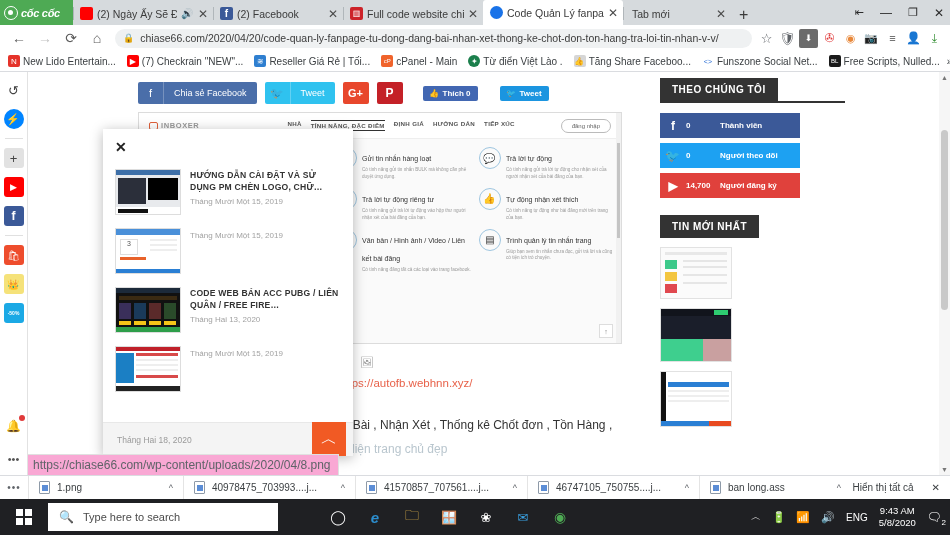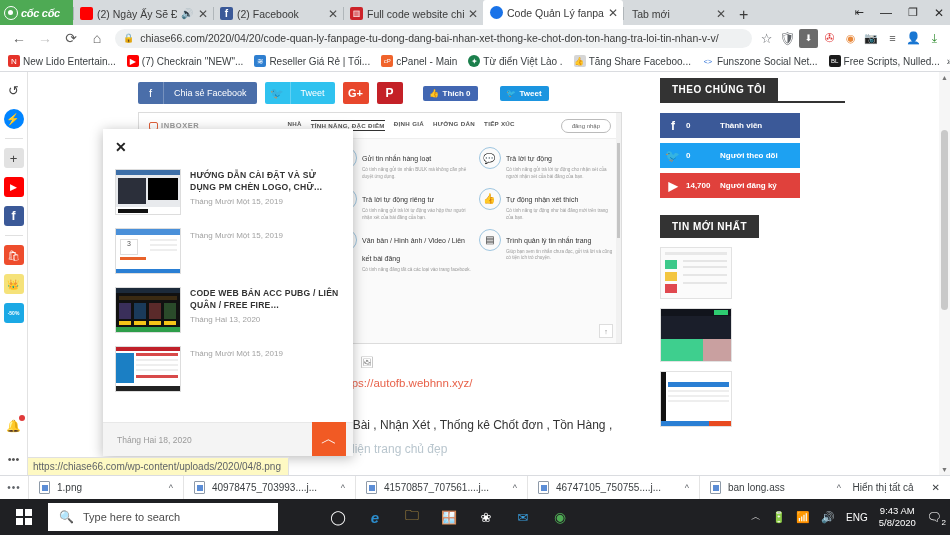--- a/index.html
+++ b/index.html
@@ -208,23 +208,23 @@
   .pdate { font-size: 8px; color: #a2a2a2; margin-top: 3px; }
   .popup-date-strip { position: absolute; left: 0; bottom: 0; width: 250px; height: 34px;
     background: #f4f4f4; display: flex; align-items: center; padding-left: 14px;
     font-size: 8.5px; color: #9a9a9a; border-top: 1px solid #e8e8e8; }
   .backtotop { position: absolute; left: 209px; bottom: 0; width: 34px; height: 34px;
     background: #f15a24; color: #fff; display: flex; align-items: center;
     justify-content: center; font-size: 16px; }
 
   
   .statustip {
-    position: absolute; left: 28px; bottom: 60px; background: #fef9c3;
+    position: absolute; left: 28px; bottom: 60px; background: #f9a8d4;
     border: 1px solid #e0e0e0; border-left: none; border-bottom: none;
-    font-size: 10px; color: #5f6368; padding: 3px 7px 3px 5px; white-space: nowrap;
+    font-size: 12px; color: #5f6368; padding: 3px 7px 3px 5px; white-space: nowrap;
   }
 
   
   .shelf {
     position: absolute; left: 0; bottom: 36px; width: 950px; height: 24px;
     background: #fff; border-top: 1px solid #dadce0;
     display: flex; align-items: center; font-size: 10px; color: #3c4043;
   }
   .shelf .dots { width: 28px; text-align: center; color: #5f6368; letter-spacing: 1px; }
   .dl { display: flex; align-items: center; gap: 7px; padding: 0 10px; height: 24px;

